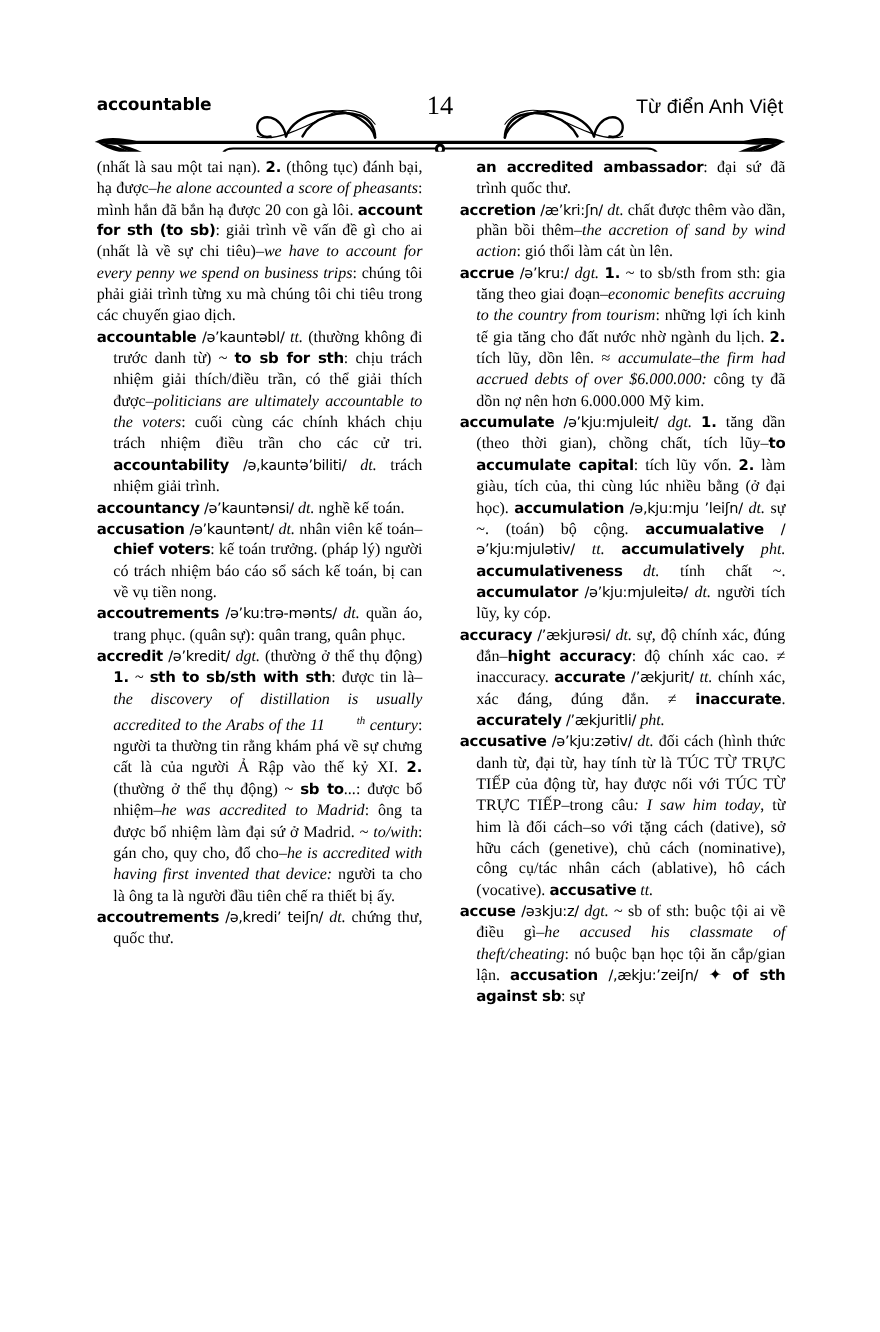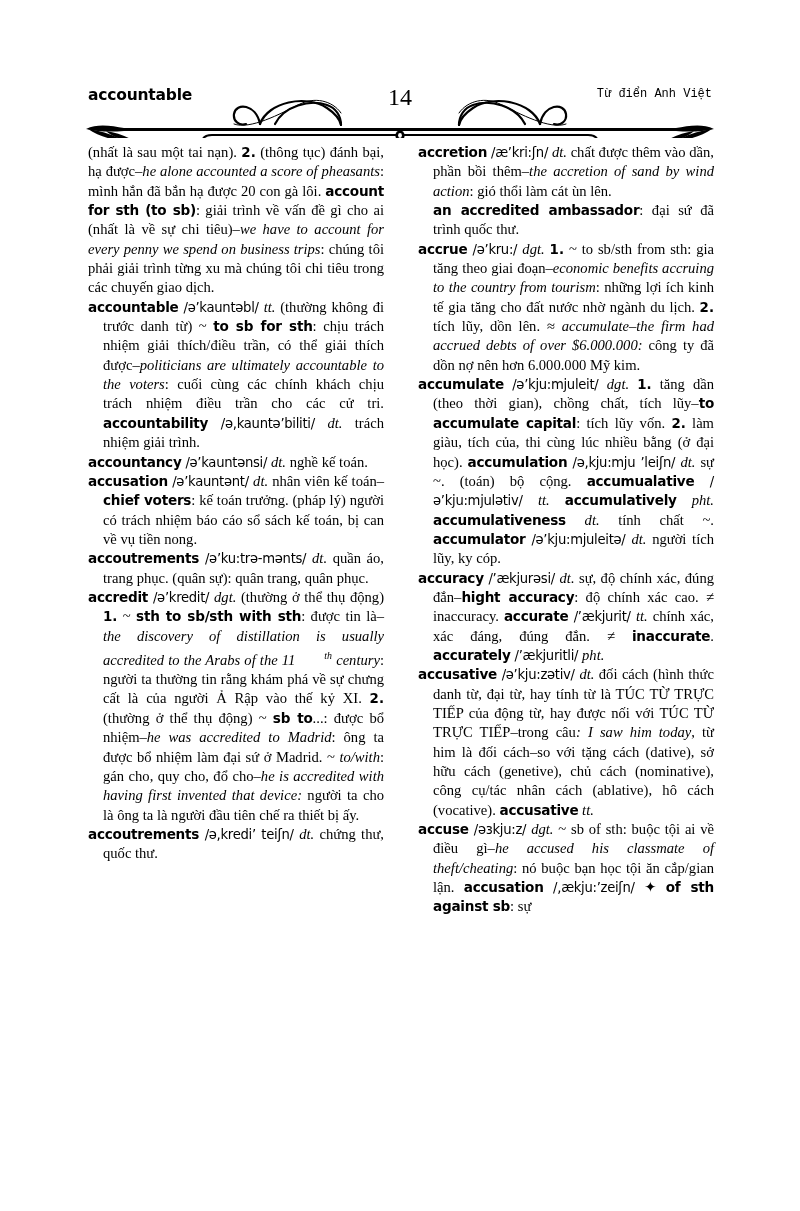--- a/index.html
+++ b/index.html
@@ -47,22 +47,22 @@
     top: -2px;
     transform: translateX(-50%);
     font-family: "Liberation Serif", "DejaVu Serif", serif;
     font-size: 24px;
     font-weight: normal;
   }
   .runhead-title {
     position: absolute;
     right: 0;
     top: 1px;
-    font-family: Liberation Mono, monospace;
-    font-size: 12px;
+    font-family: Liberation Sans, sans-serif;
+    font-size: 18px;
     white-space: nowrap;
   }
 
   .ornament {
     position: absolute;
     left: 84px;
     top: 96px;
     width: 632px;
     height: 42px;
     pointer-events: none;
@@ -162,22 +162,22 @@
     <div class="col col-left">
         <p class="entry cont"><span>(nhất là sau một tai nạn). </span><span class="sn">2.</span><span> (thông tục) đánh bại, hạ được–</span><span class="ex">he alone accounted a score of pheasants</span><span>: mình hắn đã bắn hạ được 20 con gà lôi. </span><span class="b">account for sth (to sb)</span><span>: giải trình về vấn đề gì cho ai (nhất là về sự chi tiêu)–</span><span class="ex">we have to account for every penny we spend on business trips</span><span>: chúng tôi phải giải trình từng xu mà chúng tôi chi tiêu trong các chuyến giao dịch.</span></p>
         <p class="entry"><span class="hw">accountable</span><span class="ipa"> /ə’kauntəbl/ </span><span class="pos">tt.</span><span> (thường không đi trước danh từ) ~ </span><span class="b">to sb for sth</span><span>: chịu trách nhiệm giải thích/điều trần, có thể giải thích được–</span><span class="ex">politicians are ultimately accountable to the voters</span><span>: cuối cùng các chính khách chịu trách nhiệm điều trần cho các cử tri. </span><span class="b">accountability</span><span class="ipa"> /ə,kauntə’biliti/ </span><span class="pos">dt.</span><span> trách nhiệm giải trình.</span></p>
         <p class="entry"><span class="hw">accountancy</span><span class="ipa"> /ə’kauntənsi/ </span><span class="pos">dt.</span><span> nghề kế toán.</span></p>
         <p class="entry"><span class="hw">accusation</span><span class="ipa"> /ə’kauntənt/ </span><span class="pos">dt.</span><span> nhân viên kế toán–</span><span class="b">chief voters</span><span>: kế toán trưởng. (pháp lý) người có trách nhiệm báo cáo sổ sách kế toán, bị can về vụ tiền nong.</span></p>
         <p class="entry"><span class="hw">accoutrements</span><span class="ipa"> /ə’ku:trə-mənts/ </span><span class="pos">dt.</span><span> quần áo, trang phục. (quân sự): quân trang, quân phục.</span></p>
         <p class="entry"><span class="hw">accredit</span><span class="ipa"> /ə’kredit/ </span><span class="pos">dgt.</span><span> (thường ở thể thụ động) </span><span class="sn">1.</span><span> ~ </span><span class="b">sth to sb/sth with sth</span><span>: được tin là–</span><span class="ex">the discovery of distillation is usually accredited to the Arabs of the 11</span><span class="sup">th</span><span class="ex"> century</span><span>: người ta thường tin rằng khám phá về sự chưng cất là của người Ả Rập vào thế kỷ XI. </span><span class="sn">2.</span><span> (thường ở thể thụ động) ~ </span><span class="b">sb to</span><span>...: được bổ nhiệm–</span><span class="ex">he was accredited to Madrid</span><span>: ông ta được bổ nhiệm làm đại sứ ở Madrid. ~ </span><span class="ex">to/with</span><span>: gán cho, quy cho, đổ cho–</span><span class="ex">he is accredited with having first invented that device:</span><span> người ta cho là ông ta là người đầu tiên chế ra thiết bị ấy.</span></p>
         <p class="entry"><span class="hw">accoutrements</span><span class="ipa"> /ə,kredi’ teiʃn/ </span><span class="pos">dt.</span><span> chứng thư, quốc thư.</span></p>
       </div>
     <div class="col col-right">
+        <p class="entry" style="padding-left: 15px; text-indent: 0px;"><span class="b">an accredited ambassador</span><span>: đại sứ đã trình quốc thư.</span></p>
         <p class="entry"><span class="hw">accretion</span><span class="ipa"> /æ’kri:ʃn/ </span><span class="pos">dt.</span><span> chất được thêm vào dần, phần bồi thêm–</span><span class="ex">the accretion of sand by wind action</span><span>: gió thổi làm cát ùn lên.</span></p>
-        <p class="entry" style="padding-left: 15px; text-indent: 0px;"><span class="b">an accredited ambassador</span><span>: đại sứ đã trình quốc thư.</span></p>
         <p class="entry"><span class="hw">accrue</span><span class="ipa"> /ə’kru:/ </span><span class="pos">dgt.</span><span> </span><span class="sn">1.</span><span> ~ to sb/sth from sth: gia tăng theo giai đoạn–</span><span class="ex">economic benefits accruing to the country from tourism</span><span>: những lợi ích kinh tế gia tăng cho đất nước nhờ ngành du lịch. </span><span class="sn">2.</span><span> tích lũy, dồn lên. ≈ </span><span class="ex">accumulate–the firm had accrued debts of over $6.000.000:</span><span> công ty đã dồn nợ nên hơn 6.000.000 Mỹ kim.</span></p>
         <p class="entry"><span class="hw">accumulate</span><span class="ipa"> /ə’kju:mjuleit/ </span><span class="pos">dgt.</span><span> </span><span class="sn">1.</span><span> tăng dần (theo thời gian), chồng chất, tích lũy–</span><span class="b">to accumulate capital</span><span>: tích lũy vốn. </span><span class="sn">2.</span><span> làm giàu, tích của, thi cùng lúc nhiều bằng (ở đại học). </span><span class="b">accumulation</span><span class="ipa"> /ə,kju:mju ’leiʃn/ </span><span class="pos">dt.</span><span> sự ~. (toán) bộ cộng. </span><span class="b">accumualative</span><span class="ipa"> /ə’kju:mjulətiv/ </span><span class="pos">tt.</span><span> </span><span class="b">accumulatively</span><span class="pos"> pht.</span><span> </span><span class="b">accumulativeness</span><span class="pos"> dt.</span><span> tính chất ~. </span><span class="b">accumulator</span><span class="ipa"> /ə’kju:mjuleitə/ </span><span class="pos">dt.</span><span> người tích lũy, ky cóp.</span></p>
         <p class="entry"><span class="hw">accuracy</span><span class="ipa"> /’ækjurəsi/ </span><span class="pos">dt.</span><span> sự, độ chính xác, đúng đắn–</span><span class="b">hight accuracy</span><span>: độ chính xác cao. ≠   inaccuracy. </span><span class="b">accurate</span><span class="ipa"> /’ækjurit/ </span><span class="pos">tt.</span><span> chính xác, xác đáng, đúng đắn. ≠   </span><span class="b">inaccurate</span><span>. </span><span class="b">accurately</span><span class="ipa"> /’ækjuritli/ </span><span class="pos">pht.</span></p>
         <p class="entry"><span class="hw">accusative</span><span class="ipa"> /ə’kju:zətiv/ </span><span class="pos">dt.</span><span> đối cách (hình thức danh từ, đại từ, hay tính từ là TÚC TỪ TRỰC TIẾP của động từ, hay được nối với TÚC TỪ TRỰC TIẾP–trong câu</span><span class="ex">: I saw him today</span><span>, từ him là đối cách–so với tặng cách (dative), sở hữu cách (genetive), chủ cách (nominative), công cụ/tác nhân cách (ablative), hô cách (vocative). </span><span class="b">accusative</span><span class="pos"> tt.</span></p>
         <p class="entry"><span class="hw">accuse</span><span class="ipa"> /əɜkju:z/ </span><span class="pos">dgt.</span><span> ~ sb of sth: buộc tội ai về điều gì–</span><span class="ex">he accused his classmate of theft/cheating</span><span>: nó buộc bạn học tội ăn cắp/gian lận. </span><span class="b">accusation</span><span class="ipa"> /,ækju:’zeiʃn/ </span><span>✦ </span><span class="b">of sth against sb</span><span>: sự</span></p>
       </div>
   </div>
 
 </div>
 

